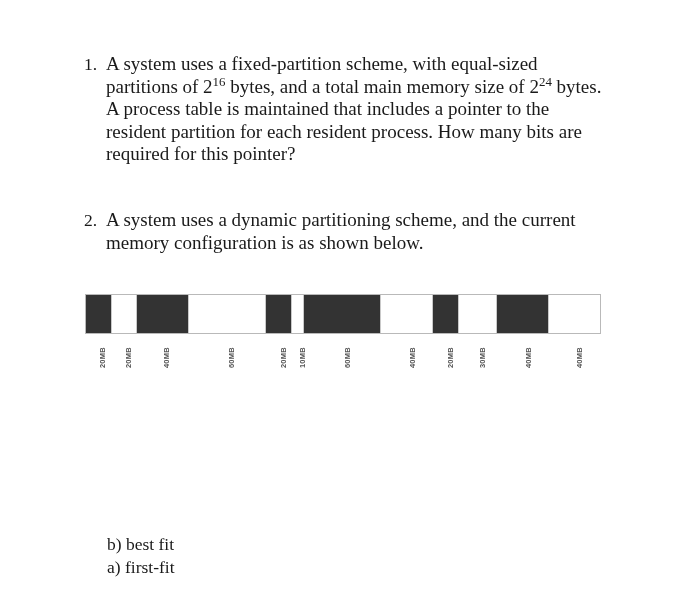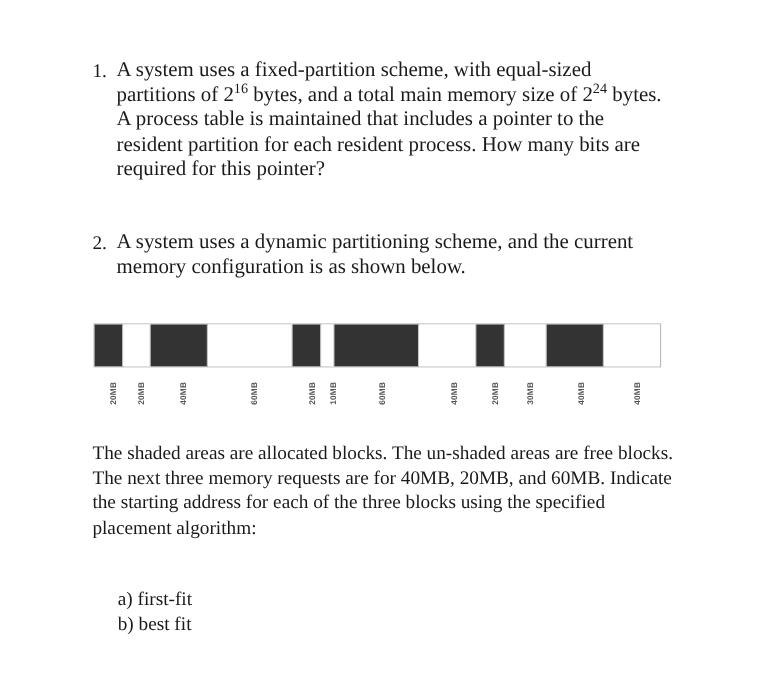--- a/index.html
+++ b/index.html
@@ -166,20 +166,19 @@
         <div class="lab" style="left: 41.25%; top: 34px;">10MB</div>
         <div class="lab" style="left: 50%; top: 34px;">60MB</div>
         <div class="lab" style="left: 62.5%; top: 34px;">40MB</div>
         <div class="lab" style="left: 70%; top: 34px;">20MB</div>
         <div class="lab" style="left: 76.25%; top: 34px;">30MB</div>
         <div class="lab" style="left: 85%; top: 34px;">40MB</div>
         <div class="lab" style="left: 95%; top: 34px;">40MB</div>
       </div>
   </div>
 
-  <div class="para">The shaded areas are allocated blocks. The un-shaded areas are free blocks. The next three memory requests are for 40MB, 20MB, and 60MB. Indicate the starting address for each of the three blocks using the specified placement algorithm:</div>
 
   <div class="choices" id="choices">
+      <div class="choice"><span>b)</span><span> best fit</span></div>
       <div class="choice"><span>a)</span><span> first-fit</span></div>
-      <div class="choice"><span>b)</span><span> best fit</span></div>
     </div>
 
 </div>
 
 </body></html>

